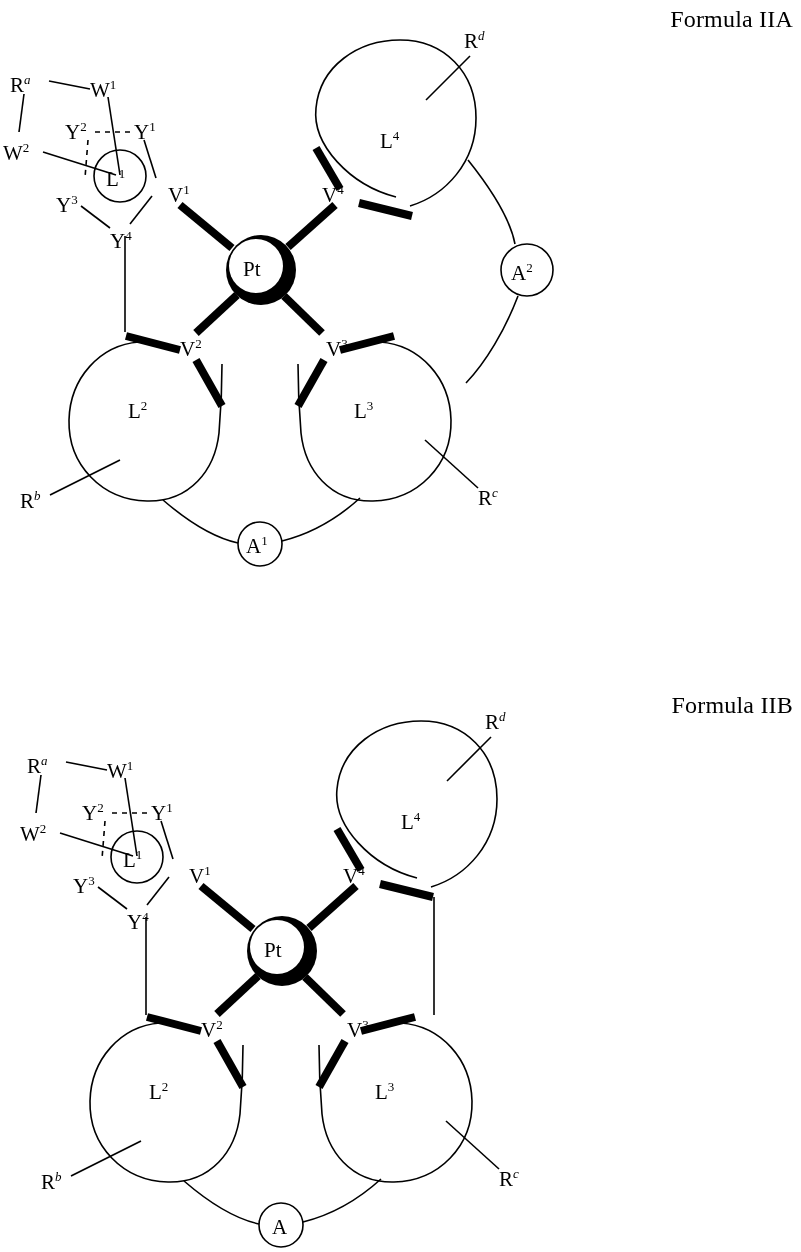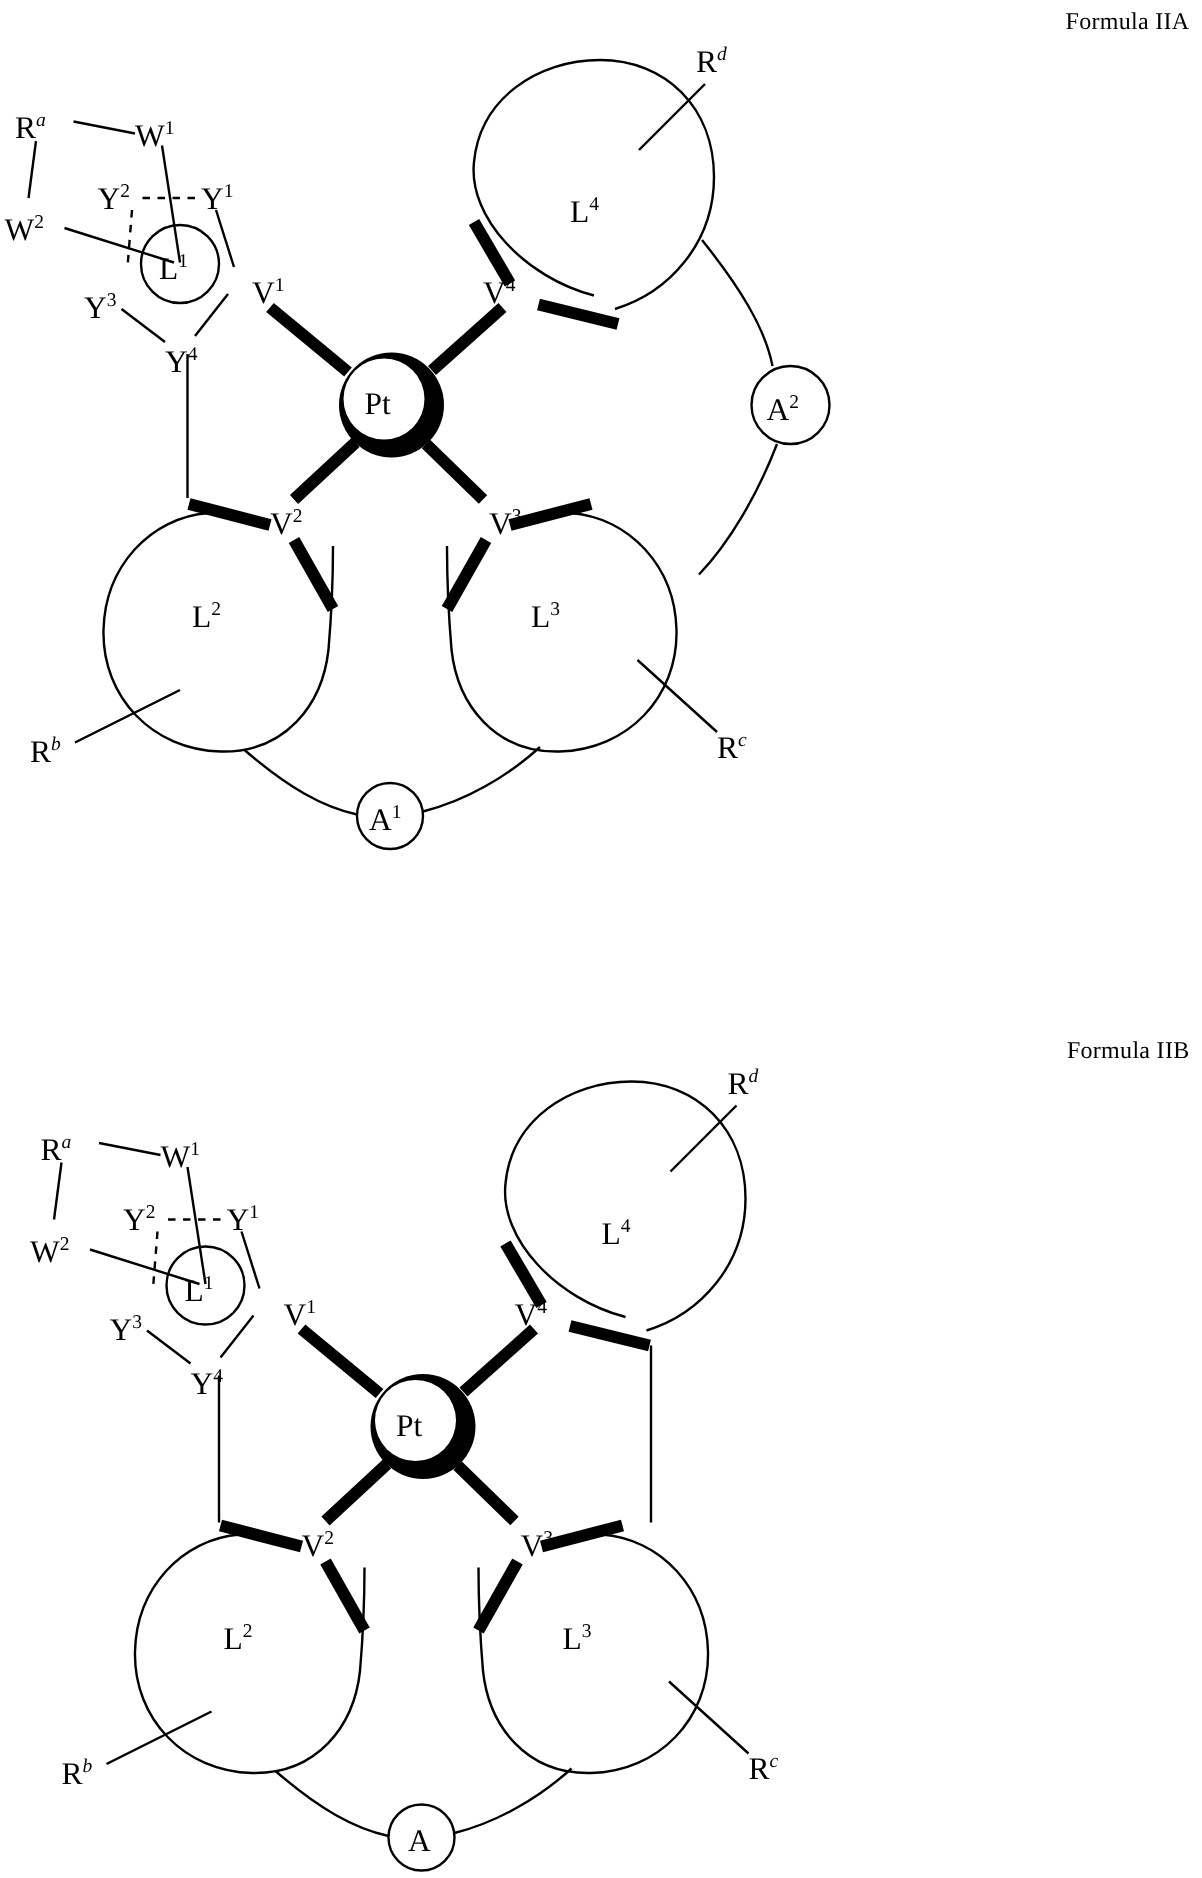--- a/index.html
+++ b/index.html
@@ -16,21 +16,21 @@
     overflow: hidden;
   }
   .page {
     position: relative;
     width: 801px;
     height: 1252px;
   }
   .formula-label {
     position: absolute;
     font-family: "Liberation Serif", "DejaVu Serif", serif;
-    font-size: 16px;
+    font-size: 24px;
     color: #000;
     white-space: nowrap;
     letter-spacing: 0.2px;
   }
   #label-iia { right: 8px; top: 6px; }
   #label-iib { right: 8px; top: 692px; }
 
   svg.structure {
     position: absolute;
     left: 0;

